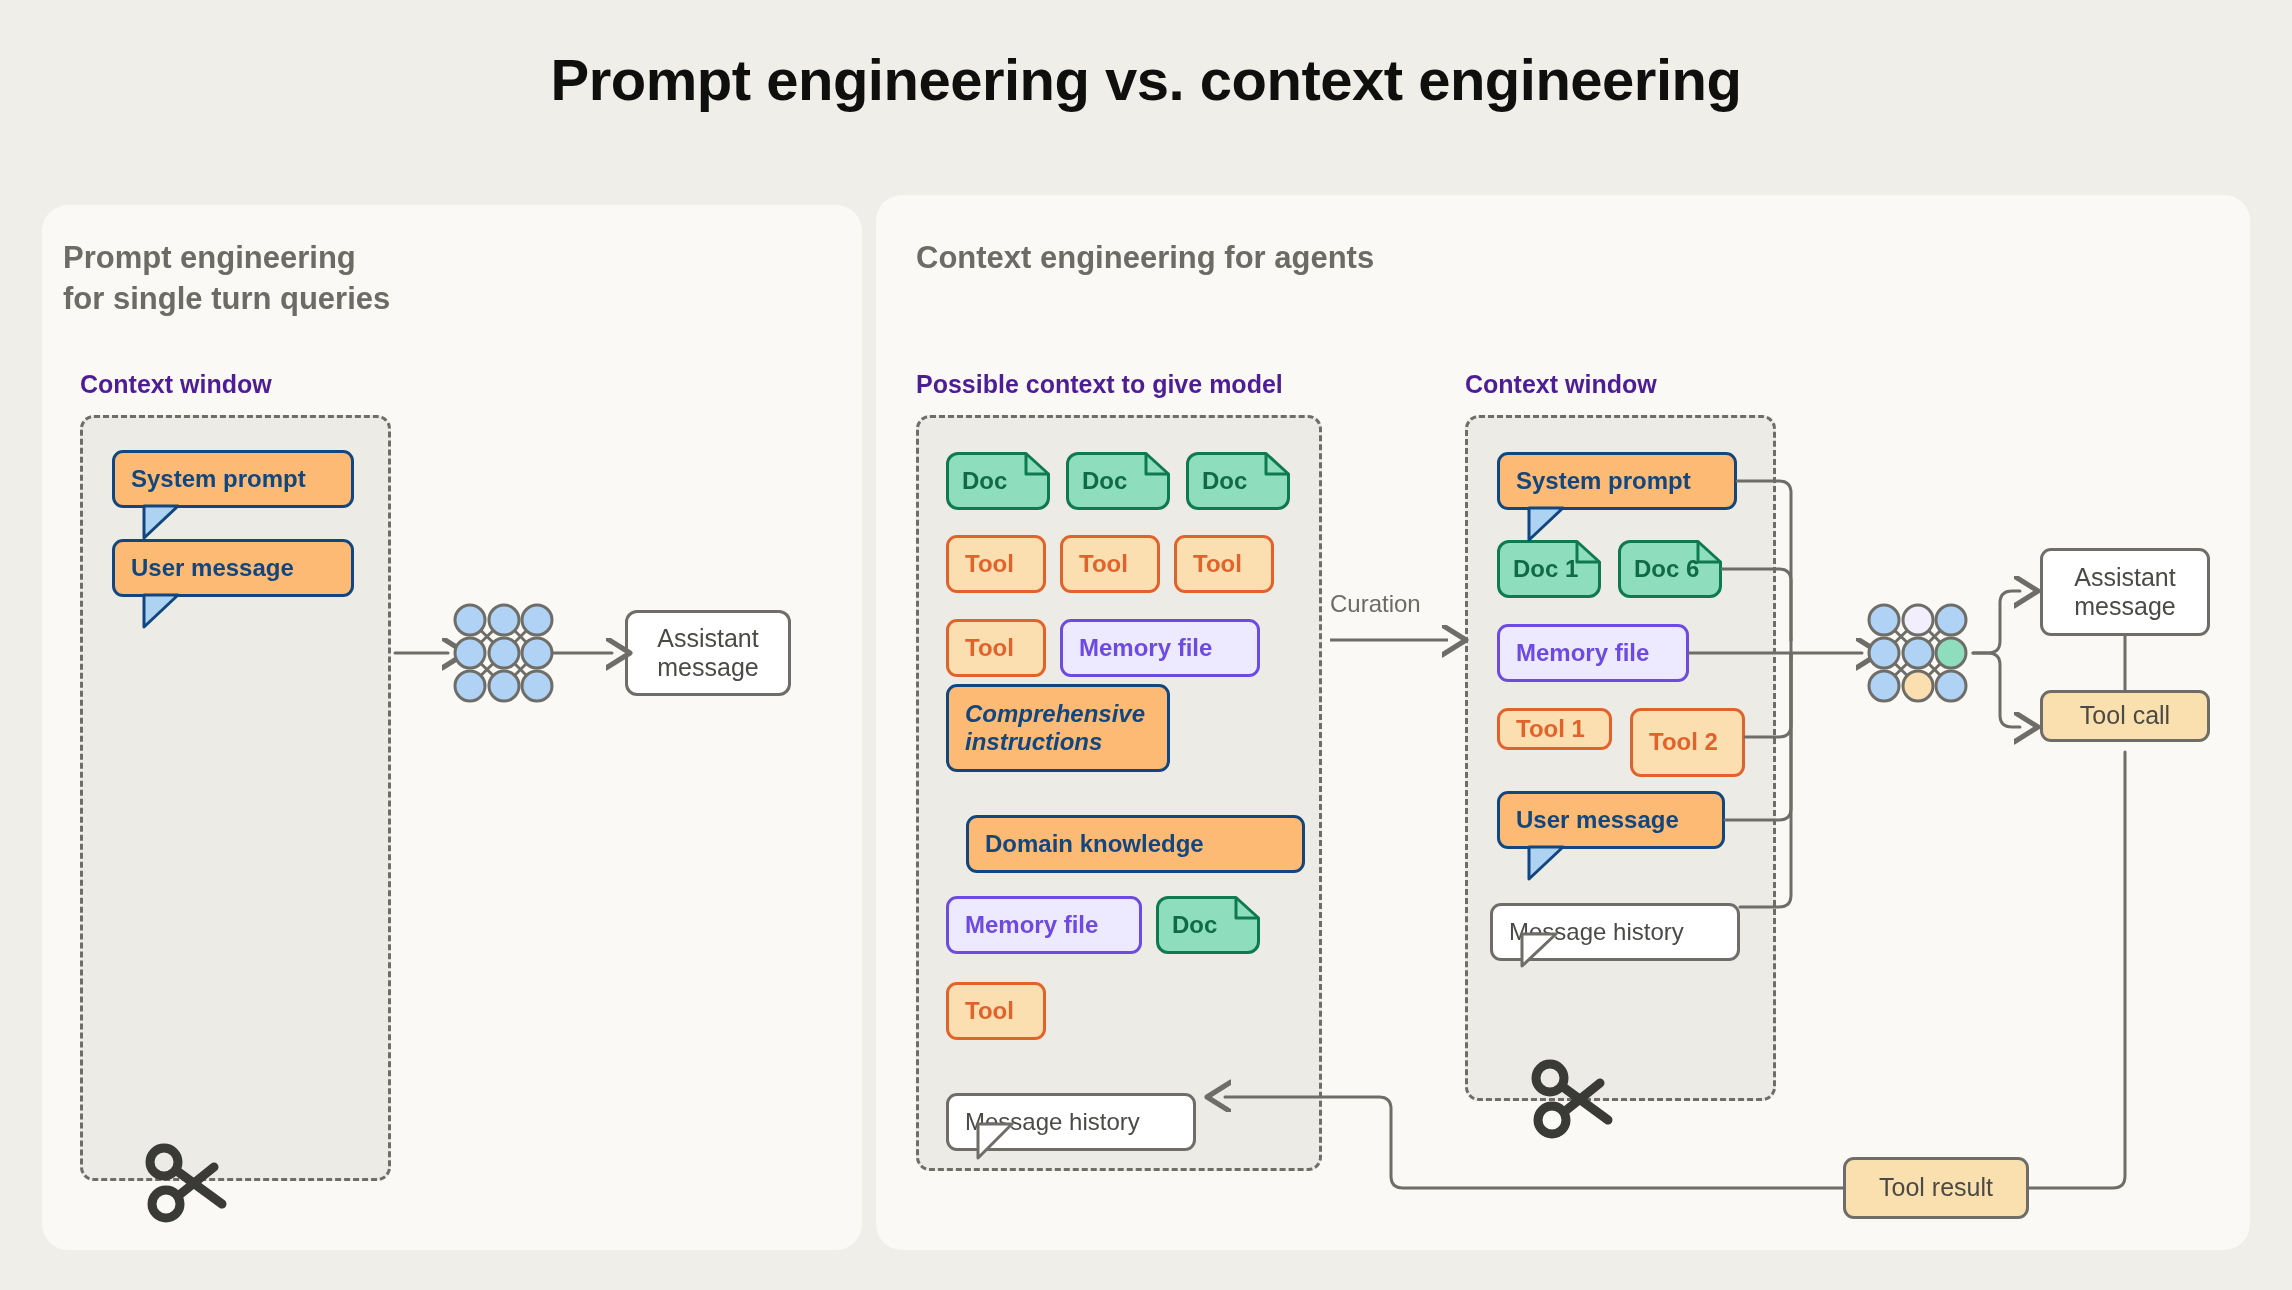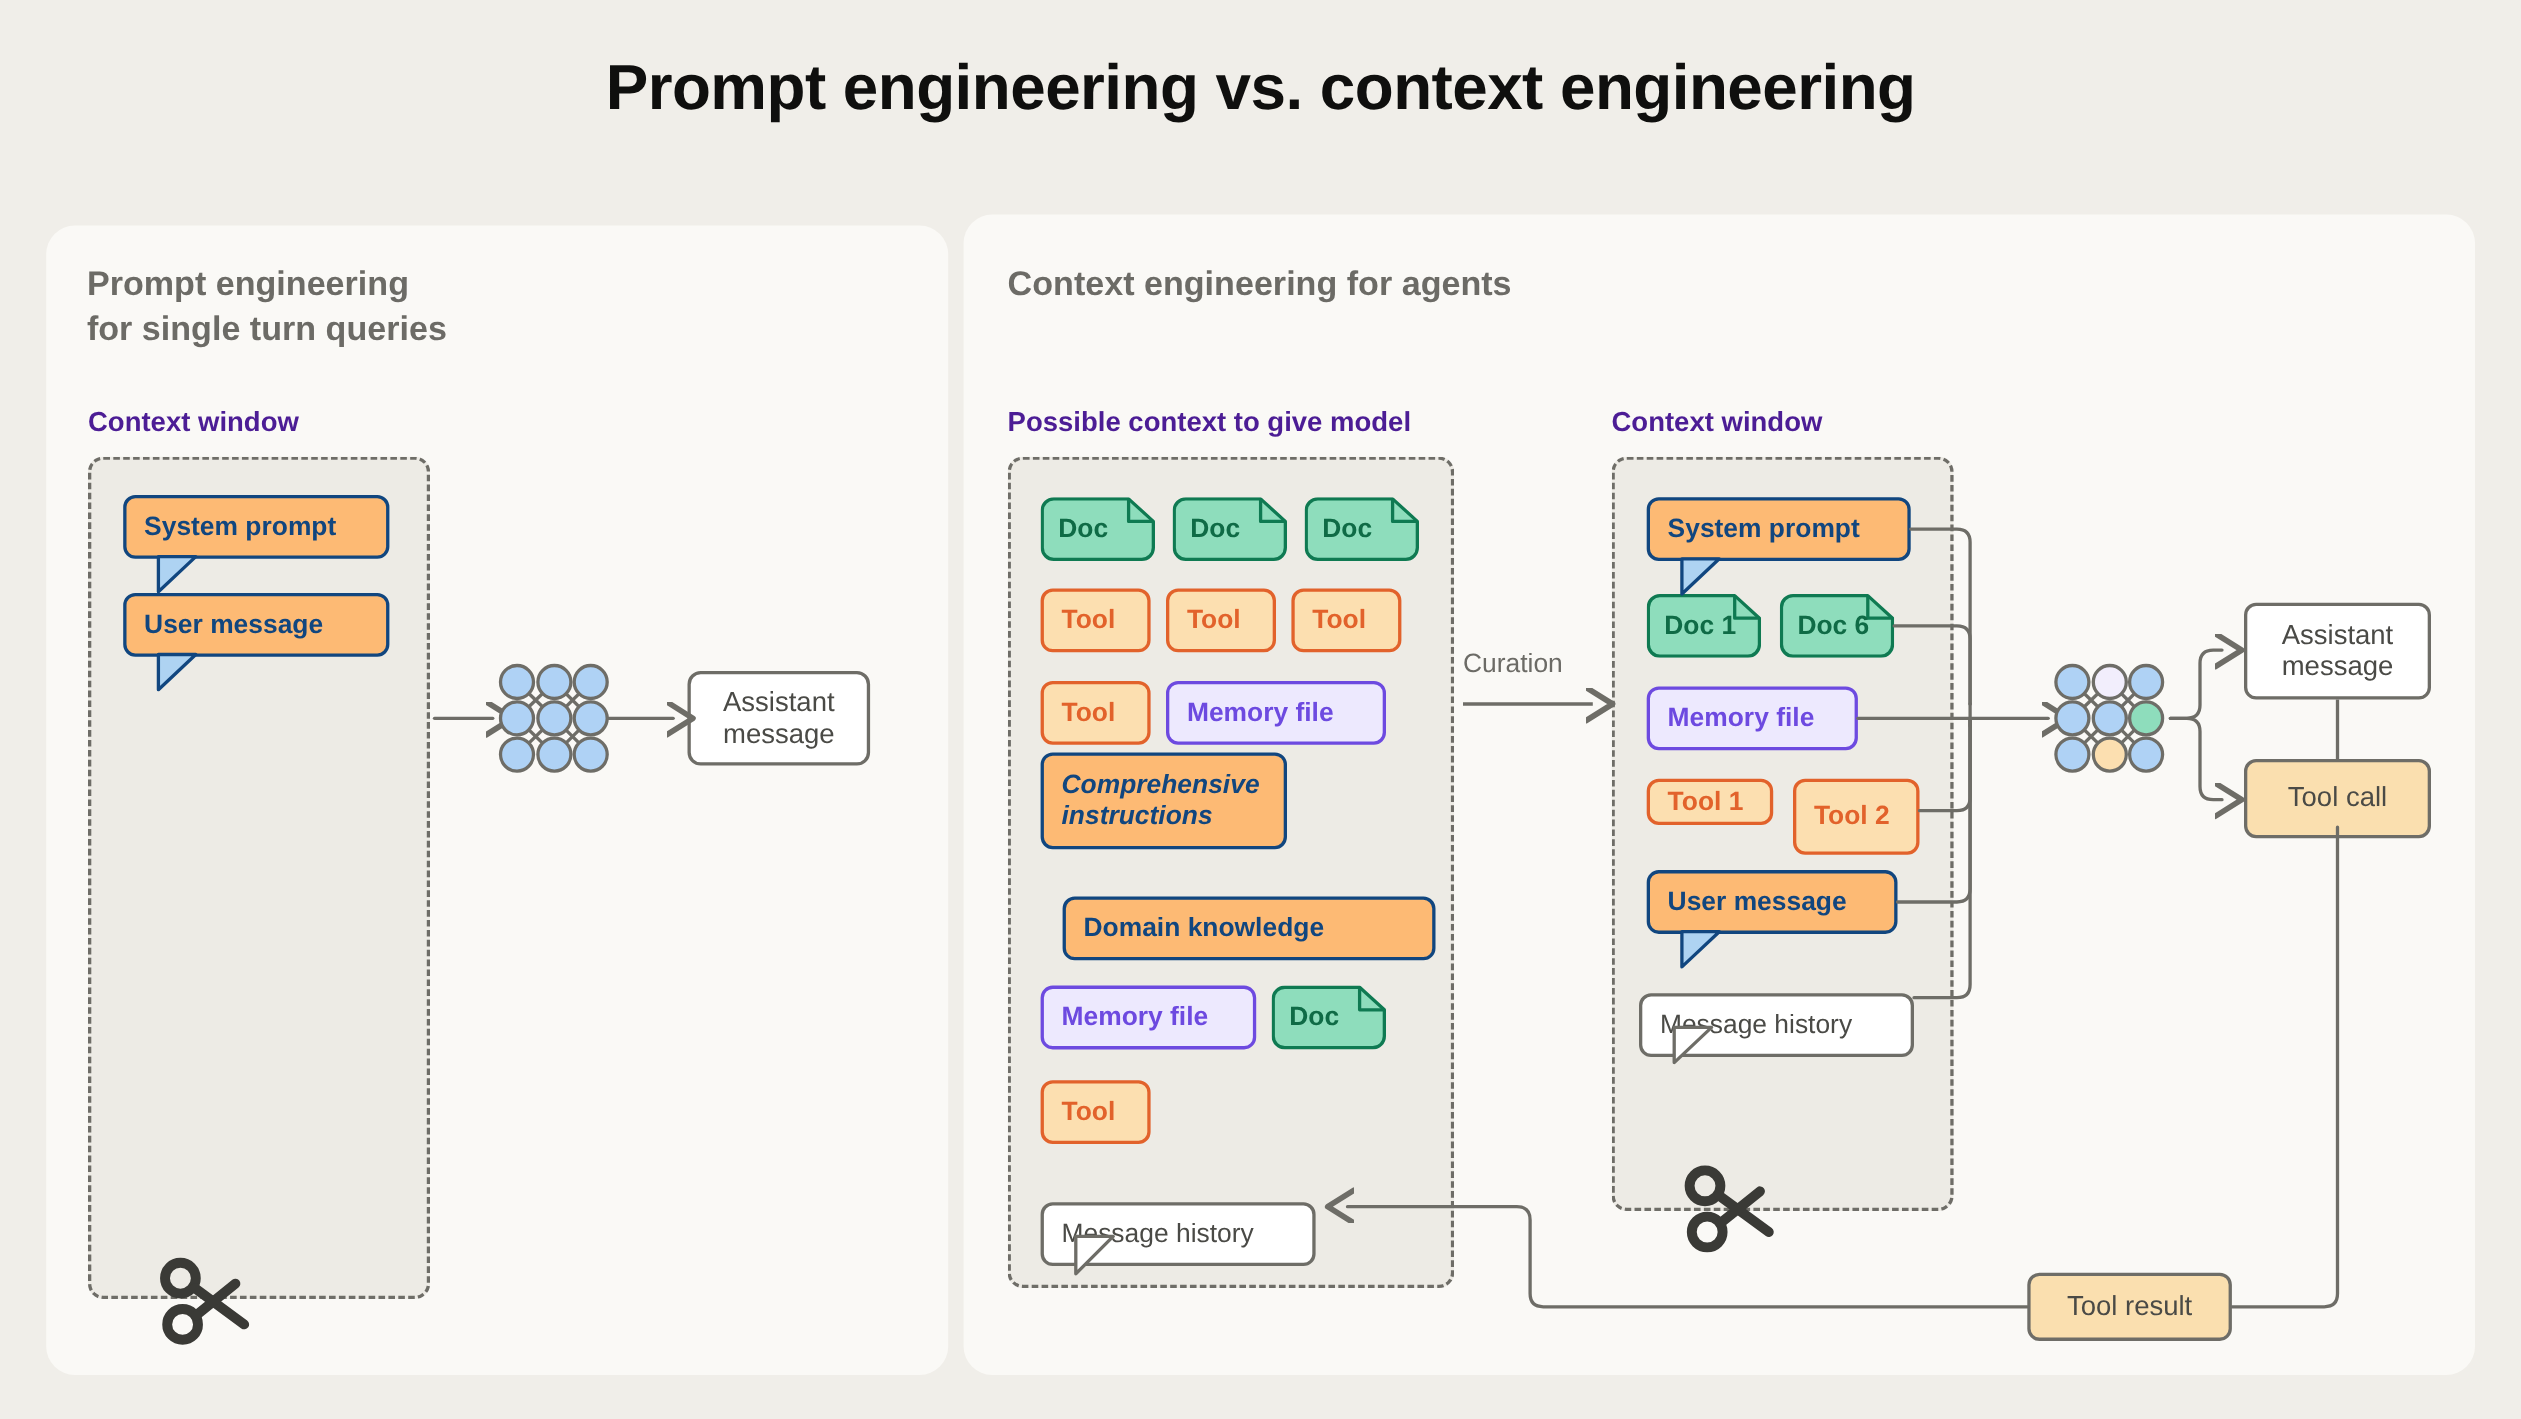--- a/index.html
+++ b/index.html
@@ -73,21 +73,21 @@
     pointer-events:none;}
 </style>
 </head>
 <body>
 
 <div class="page-title">Prompt engineering vs. context engineering</div>
 
 <div class="panel" id="panel-left"></div>
 <div class="panel" id="panel-right"></div>
 
-<div class="panel-heading" style="left:79px;top:238px;width:700px;">Prompt engineering
+<div class="panel-heading" style="left:63px;top:238px;width:700px;">Prompt engineering
 for single turn queries</div>
 <div class="col-label" style="left:80px;top:370px;">Context window</div>
 
 <div class="ctxwin" id="left-ctxwin" style="left:80px;top:415px;width:305px;height:760px;"></div>
 
 <div class="chip blue" style="left:112px;top:450px;width:242px;height:58px;">System prompt</div>
 <div class="chip blue" style="left:112px;top:539px;width:242px;height:58px;">User message</div>
 
 <div class="chip plain" style="left:625px;top:610px;width:166px;height:86px;white-space:pre-line;font-weight:normal;font-size:25px;border-radius:12px;border-width:3px;">Assistant
 message</div>
@@ -168,21 +168,21 @@
 
 <div class="chip tool" style="left:1497px;top:708px;width:115px;height:42px;">Tool 1</div>
 <div class="chip tool" style="left:1630px;top:708px;width:115px;height:69px;">Tool 2</div>
 
 <div class="chip blue" style="left:1497px;top:791px;width:228px;height:58px;">User message</div>
 
 <div class="chip white" style="left:1490px;top:878px;width:250px;height:58px;font-weight:normal;">Message history</div>
 
 <div class="chip plain" style="left:2040px;top:548px;width:170px;height:88px;white-space:pre-line;font-weight:normal;font-size:25px;">Assistant
 message</div>
-<div class="chip toolcall" style="left:2040px;top:690px;width:170px;height:72px;justify-content:center;font-weight:normal;font-size:25px;">Tool call</div>
+<div class="chip toolcall" style="left:2040px;top:690px;width:170px;height:52px;justify-content:center;font-weight:normal;font-size:25px;">Tool call</div>
 <div class="chip toolcall" style="left:1843px;top:1157px;width:186px;height:62px;justify-content:center;font-weight:normal;font-size:25px;">Tool result</div>
 
 <svg class="wires" viewBox="0 0 2292 1290">
   <defs>
     <marker id="ar" markerWidth="12" markerHeight="12" refX="2" refY="5" orient="auto" markerUnits="strokeWidth">
       <path d="M0,0 L8,5 L0,10" fill="none" stroke="#6E6D67" stroke-width="1.7" stroke-linecap="round" stroke-linejoin="round"></path>
     </marker>
   </defs>
 
   <g>

